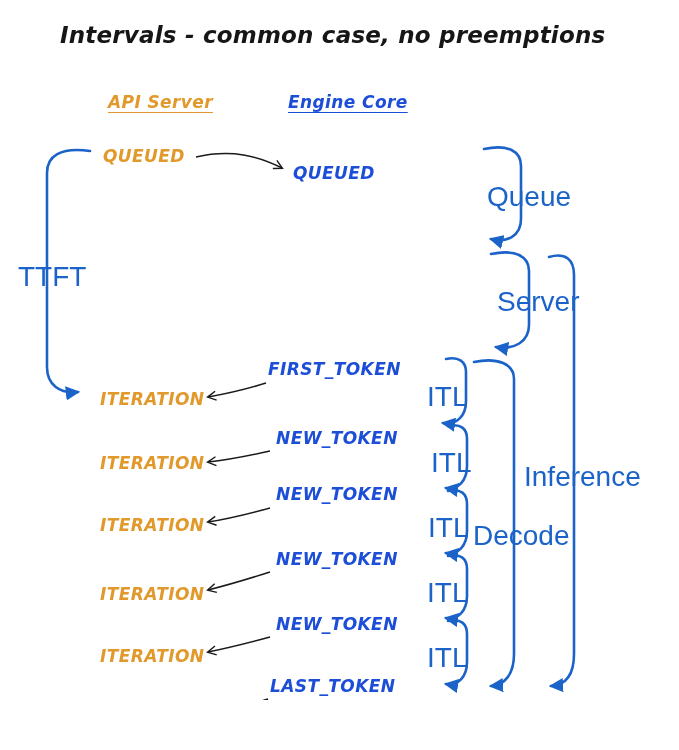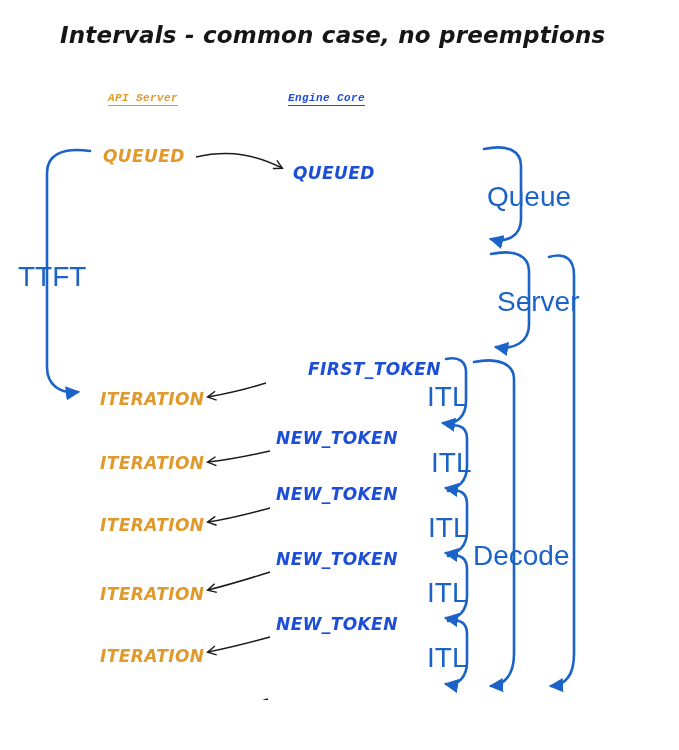--- a/index.html
+++ b/index.html
@@ -7,21 +7,21 @@
   .canvas {
     position:relative;
     width:679px; height:700px;
     background:#ffffff;
     font-family:"DejaVu Sans", sans-serif;
     overflow:hidden;
   }
   .abs { position:absolute; white-space:nowrap; }
   .hand { font-style:italic; font-weight:bold; letter-spacing:.4px; }
   .title { font-size:23px; color:#161616; letter-spacing:.2px; }
-  .colhead { font-size:11px; text-decoration:underline; text-underline-offset:4px;font-family:Liberation Mono, monospace; }
+  .colhead { font-size:17px; text-decoration:underline; text-underline-offset:4px; }
   .event { font-size:17px; }
   .orange { color:#E2992B; }
   .red    { color:#1d4ed8; }
   .blue-label {
     font-family:"Liberation Sans", sans-serif;
     color:#1B63C8;
     font-size:28px;
     font-weight:400;
   }
   svg.overlay { position:absolute; left:0; top:0; }
@@ -72,29 +72,31 @@
 
   <div class="abs hand event orange" style="left:103px; top:146px;">QUEUED</div>
   <div class="abs hand event orange" style="left:100px; top:389px;">ITERATION</div>
   <div class="abs hand event orange" style="left:100px; top:453px;">ITERATION</div>
   <div class="abs hand event orange" style="left:100px; top:515px;">ITERATION</div>
   <div class="abs hand event orange" style="left:100px; top:584px;">ITERATION</div>
   <div class="abs hand event orange" style="left:100px; top:646px;">ITERATION</div>
   <div class="abs hand event orange" style="left:100px; top:709px;">ITERATION</div>
 
   <div class="abs hand event red" style="left:293px; top:163px;">QUEUED</div>
-  <div class="abs hand event red" style="left:268px; top:359px;margin-left:40px;">FIRST_TOKEN</div>
+  <div class="abs hand event red" style="left:268px; top:359px;">FIRST_TOKEN</div>
   <div class="abs hand event red" style="left:276px; top:428px;">NEW_TOKEN</div>
   <div class="abs hand event red" style="left:276px; top:484px;">NEW_TOKEN</div>
   <div class="abs hand event red" style="left:276px; top:549px;">NEW_TOKEN</div>
   <div class="abs hand event red" style="left:276px; top:614px;">NEW_TOKEN</div>
+  <div class="abs hand event red" style="left:270px; top:676px;">LAST_TOKEN</div>
 
   <div class="abs blue-label" style="left:18px; top:261px;">TTFT</div>
   <div class="abs blue-label" style="left:487px; top:181px;">Queue</div>
   <div class="abs blue-label" style="left:497px; top:286px;">Server</div>
   <div class="abs blue-label" style="left:427px; top:381px;">ITL</div>
   <div class="abs blue-label" style="left:431px; top:447px;">ITL</div>
   <div class="abs blue-label" style="left:428px; top:512px;">ITL</div>
   <div class="abs blue-label" style="left:427px; top:577px;">ITL</div>
   <div class="abs blue-label" style="left:427px; top:642px;">ITL</div>
-  <div class="abs blue-label" style="left:473px; top:540px;text-align:center;">Decode</div>
+  <div class="abs blue-label" style="left:473px; top:520px;text-align:center;">Decode</div>
+  <div class="abs blue-label" style="left:524px; top:461px;">Inference</div>
 
 </div>
 
 </body></html>

